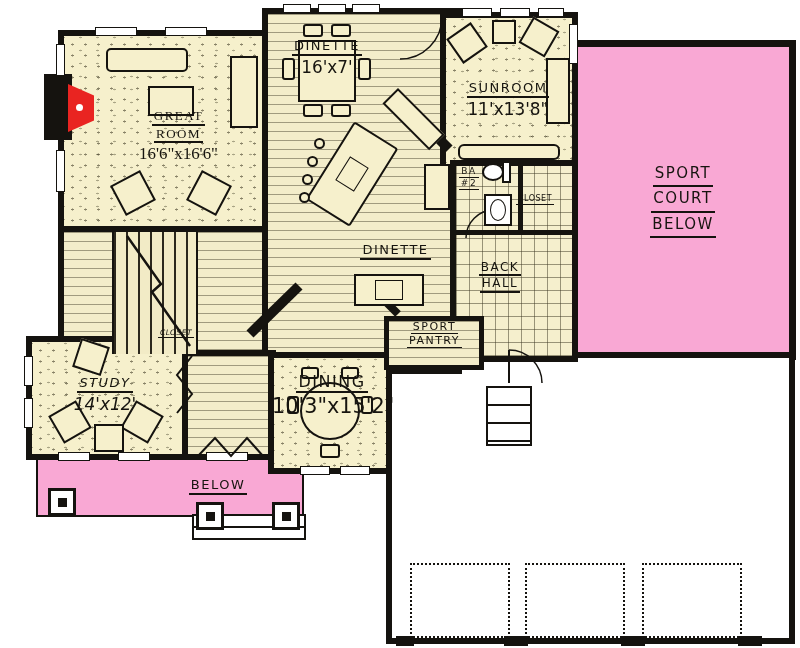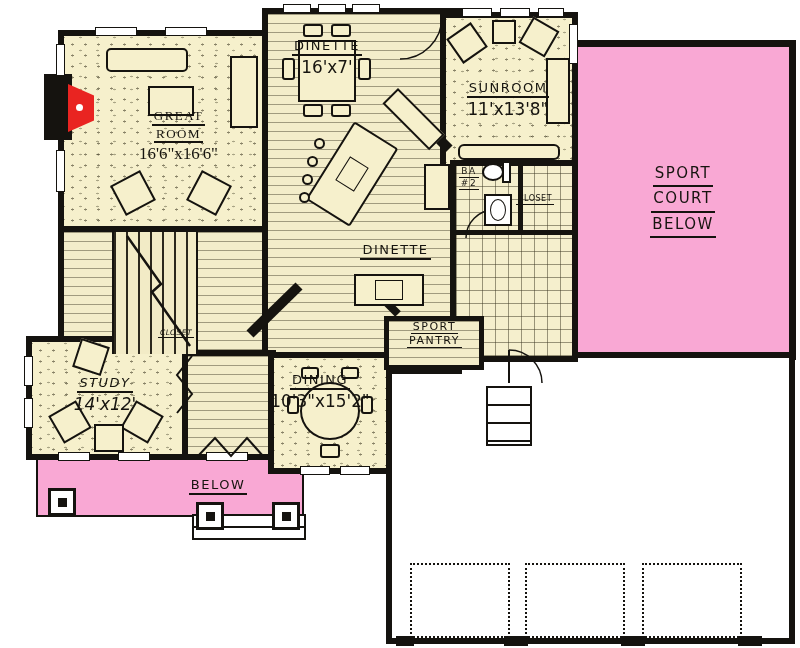--- a/index.html
+++ b/index.html
@@ -185,41 +185,45 @@
   <div class="label" style="left:116px;top:108px;width:125px;font-size:13px;font-family:Liberation Serif, serif;">
     <span class="rname">GREAT</span>
     <span class="rname">ROOM</span>
     <span class="rdims">16'6"x16'6"</span>
   </div>
 
   <div class="label" style="left:333px;top:242px;width:125px;font-size:13px;">
     <span class="rname">DINETTE</span>
   </div>
 
+  <div class="label" style="left:455px;top:260px;width:90px;font-size:12px;">
+    <span class="rname">BACK</span>
+    <span class="rname">HALL</span>
+  </div>
 
   <div class="label" style="left:452px;top:166px;width:34px;font-size:9px;">
     <span class="rname" style="border-bottom-width:1px;">BA</span>
     <span class="rname" style="border-bottom-width:1px;">#2</span>
   </div>
 
   <div class="label" style="left:505px;top:194px;width:60px;font-size:8px;">
     <span class="rname" style="border-bottom-width:1px;letter-spacing:.5px;">CLOSET</span>
   </div>
 
   <div class="label" style="left:152px;top:328px;width:48px;font-size:7.5px;font-style:italic;">
     <span class="rname" style="border-bottom-width:1px;letter-spacing:.5px;">CLOSET</span>
   </div>
 
   <div class="label" style="left:392px;top:320px;width:85px;font-size:11px;">
     <span class="rname" style="border-bottom-width:1px;">SPORT</span>
     <span class="rname" style="border-bottom-width:1px;">PANTRY</span>
   </div>
 
 
-  <div class="label" style="left:260px;top:372px;width:120px;font-size:13px;">
+  <div class="label" style="left:272px;top:372px;width:120px;font-size:16px;">
     <span class="rname">DINING</span>
     <span class="rdims">10'3"x15'2"</span>
   </div>
 
   <div class="label" style="left:55px;top:375px;width:100px;font-size:13px;font-style:italic;">
     <span class="rname">STUDY</span>
     <span class="rdims">14'x12'</span>
   </div>
 
   <div class="label" style="left:168px;top:477px;width:100px;font-size:13px;">

